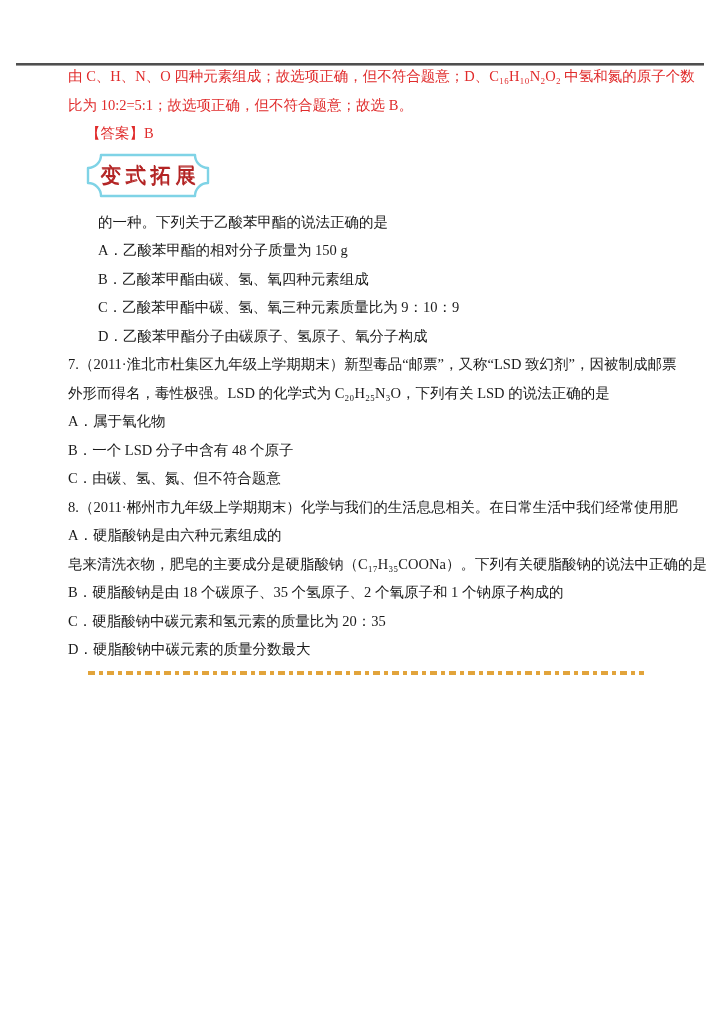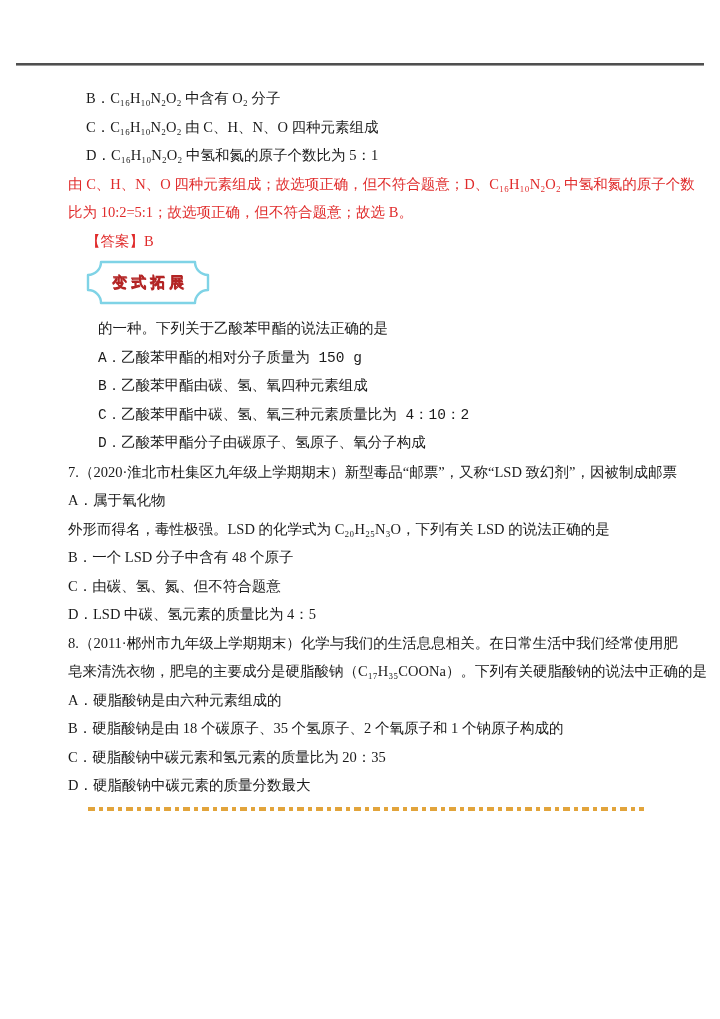--- a/index.html
+++ b/index.html
@@ -21,37 +21,37 @@
     background: var(--rule_gray, #4f4f4f);
     border-bottom: 1px solid #9a9a9a;
   }
   .line {
     line-height: 20px;
     margin-bottom: 8.5px;
     white-space: nowrap;
   }
   .first-block { margin-top: 22px; }
   .ind18 { padding-left: 18px; }
-  .ind30 { padding-left: 30px; font-family: Liberation Mono, monospace; }
+  .ind30 { padding-left: 30px; }
   .red { color: var(--accent_red, #e02b2b); }
   .badge-wrap {
     position: relative;
     width: 128px;
     height: 47px;
     margin: 8px 0 13px 16px;
   }
   .badge-frame-svg { position: absolute; left: 0; top: 0; }
   .badge-label {
     position: absolute;
     left: 0; top: 0; right: 0; bottom: 0;
     display: flex;
     align-items: center;
     justify-content: center;
-    font-size: 15px;
-    font-weight: bold;
+    font-size: 21px;
+    font-weight: normal;
     letter-spacing: 4px;
     padding-left: 4px;
     color: var(--badge_text_red, #b32424);
     text-shadow: 0.5px 0.5px 0 var(--badge_text_red, #b32424);
   }
   .divider {
     height: 4px;
     margin: 12px 8px 0 20px;
     background: repeating-linear-gradient(
       90deg,
@@ -63,60 +63,54 @@
   }
 </style>
 </head>
 <body>
 
 <div class="page">
   <div class="rule"></div>
 
   <div class="content">
 
-    <div class="first-block">
-      <div class="line ind18">B．C₁₆H₁₀N₂O₂ 中含有 O₂ 分子</div>
-      <div class="line ind18">C．C₁₆H₁₀N₂O₂ 由 C、H、N、O 四种元素组成</div>
-      <div class="line ind18">D．C₁₆H₁₀N₂O₂ 中氢和氮的原子个数比为 5：1</div>
-    </div>
 
     <div>
       <div class="line red">由 C、H、N、O 四种元素组成；故选项正确，但不符合题意；D、C₁₆H₁₀N₂O₂ 中氢和氮的原子个数</div>
       <div class="line red">比为 10:2=5:1；故选项正确，但不符合题意；故选 B。</div>
       <div class="line red ind18">【答案】B</div>
     </div>
 
     <div class="badge-wrap">
       <svg class="badge-frame-svg" width="128" height="47" viewBox="0 0 128 47">
         <path d="M 17,3 H 111 A 13,13 0 0 0 124,16 V 31 A 13,13 0 0 0 111,44 H 17 A 13,13 0 0 0 4,31 V 16 A 13,13 0 0 0 17,3 Z" fill="none" stroke="#7FD3E6" stroke-width="2.4" stroke-linejoin="round"></path>
       </svg>
       <span class="badge-label">变式拓展</span>
     </div>
 
     <div>
       <div class="line ind30">的一种。下列关于乙酸苯甲酯的说法正确的是</div>
       <div class="line ind30">A．乙酸苯甲酯的相对分子质量为 150 g</div>
       <div class="line ind30">B．乙酸苯甲酯由碳、氢、氧四种元素组成</div>
-      <div class="line ind30">C．乙酸苯甲酯中碳、氢、氧三种元素质量比为 4：10：2</div>
+      <div class="line ind30">C．乙酸苯甲酯中碳、氢、氧三种元素质量比为 9：10：9</div>
       <div class="line ind30">D．乙酸苯甲酯分子由碳原子、氢原子、氧分子构成</div>
     </div>
 
     <div>
-      <div class="line">7.（2020·淮北市杜集区九年级上学期期末）新型毒品“邮票”，又称“LSD 致幻剂”，因被制成邮票</div>
+      <div class="line">7.（2011·淮北市杜集区九年级上学期期末）新型毒品“邮票”，又称“LSD 致幻剂”，因被制成邮票</div>
+      <div class="line">外形而得名，毒性极强。LSD 的化学式为 C₂₀H₂₅N₃O，下列有关 LSD 的说法正确的是</div>
       <div class="line">A．属于氧化物</div>
-      <div class="line">外形而得名，毒性极强。LSD 的化学式为 C₂₀H₂₅N₃O，下列有关 LSD 的说法正确的是</div>
       <div class="line">B．一个 LSD 分子中含有 48 个原子</div>
       <div class="line">C．由碳、氢、氮、但不符合题意</div>
-      <div class="line">D．LSD 中碳、氢元素的质量比为 4：5</div>
     </div>
 
     <div>
       <div class="line">8.（2011·郴州市九年级上学期期末）化学与我们的生活息息相关。在日常生活中我们经常使用肥</div>
+      <div class="line">A．硬脂酸钠是由六种元素组成的</div>
       <div class="line">皂来清洗衣物，肥皂的主要成分是硬脂酸钠（C₁₇H₃₅COONa）。下列有关硬脂酸钠的说法中正确的是</div>
-      <div class="line">A．硬脂酸钠是由六种元素组成的</div>
       <div class="line">B．硬脂酸钠是由 18 个碳原子、35 个氢原子、2 个氧原子和 1 个钠原子构成的</div>
       <div class="line">C．硬脂酸钠中碳元素和氢元素的质量比为 20：35</div>
       <div class="line">D．硬脂酸钠中碳元素的质量分数最大</div>
     </div>
 
     <div class="divider"></div>
 
   </div>
 </div>
 

